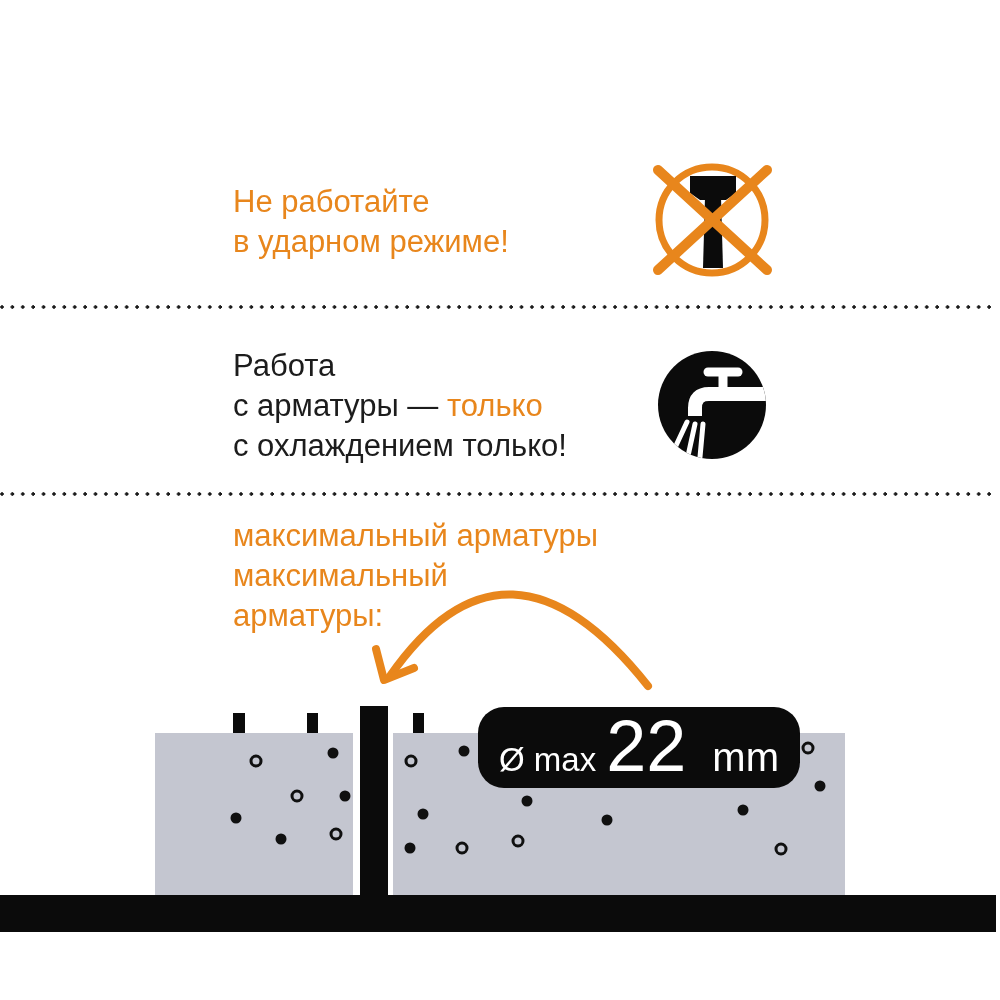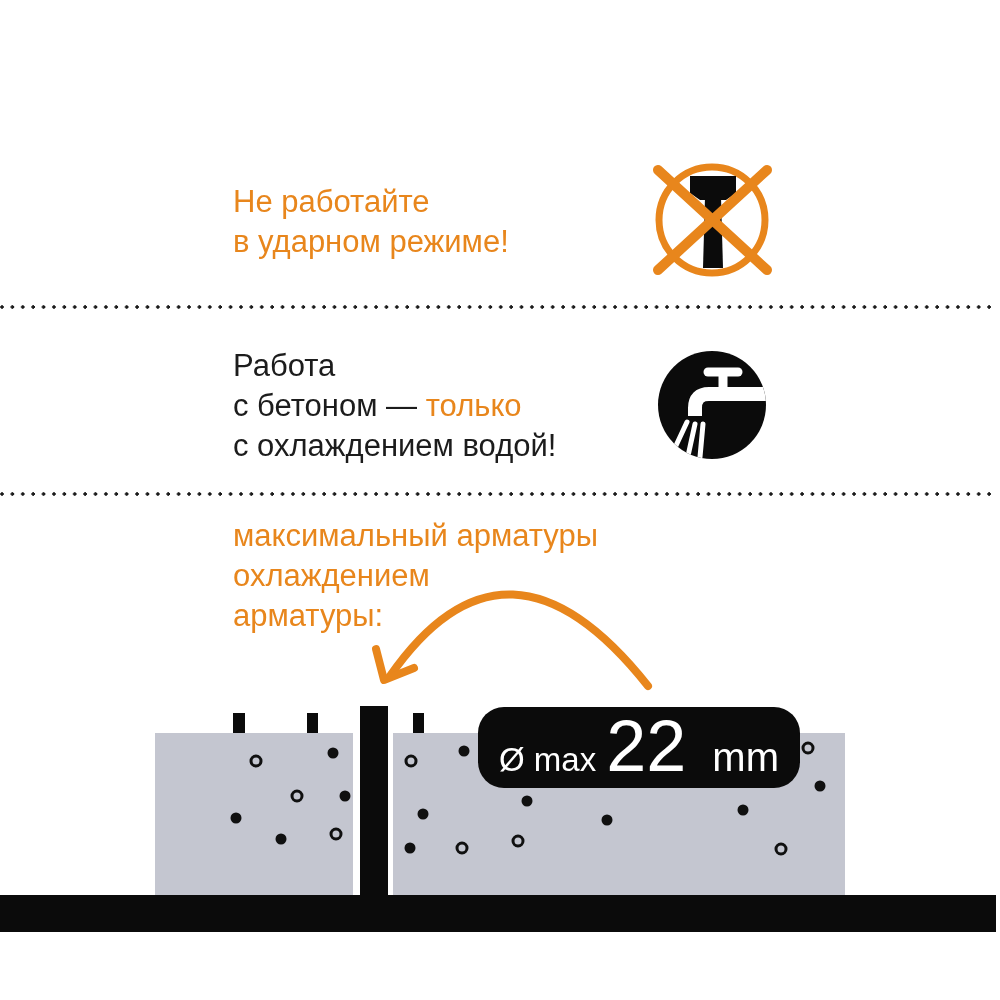--- a/index.html
+++ b/index.html
@@ -68,22 +68,22 @@
     </g>
     <g stroke="#E8861C" stroke-width="10" stroke-linecap="round">
       <line x1="13" y1="17" x2="122" y2="117"></line>
       <line x1="122" y1="17" x2="13" y2="117"></line>
     </g>
   </svg>
 
   <div class="dotsep sep1"></div>
 
   <div class="tblock sec2"><span>Работа</span>
-<span><span>с бетоном — </span><span class="hl">только</span></span>
-<span>с охлаждением водой!</span></div>
+<span><span>с арматуры — </span><span class="hl">только</span></span>
+<span>с охлаждением только!</span></div>
 
   <svg class="icon-abs" style="left:656px;top:349px;" width="112" height="112" viewBox="0 0 112 112">
     <defs>
       <clipPath id="fc">
           <circle cx="56" cy="56" r="54"></circle>
         </clipPath>
     </defs>
     <circle cx="56" cy="56" r="54" fill="#0B0B0B"></circle>
     <g clip-path="url(#fc)" stroke="#FFFFFF" fill="none">
       <path d="M113 45 L53 45 Q39 45 39 59 L39 67" stroke-width="14" stroke-linejoin="round"></path>
@@ -93,21 +93,21 @@
         <line x1="31" y1="73" x2="17" y2="103"></line>
         <line x1="39" y1="75" x2="32" y2="107"></line>
         <line x1="47" y1="75" x2="44" y2="108"></line>
       </g>
     </g>
   </svg>
 
   <div class="dotsep sep2"></div>
 
   <div class="tblock sec3"><span>максимальный арматуры</span>
-<span>охлаждением</span>
+<span>максимальный</span>
 <span>арматуры:</span></div>
 
 
   <svg class="icon-abs" style="left:356px;top:500px;" width="320" height="200" viewBox="0 0 320 200">
     <path d="M292 186 Q151 8 34 176" fill="none" stroke="#E8861C" stroke-width="8" stroke-linecap="round"></path>
     <polyline points="20,149 28,180 58,168" fill="none" stroke="#E8861C" stroke-width="8" stroke-linecap="round" stroke-linejoin="round"></polyline>
   </svg>
 
   <div>
     <div class="slab slab-left"></div>

